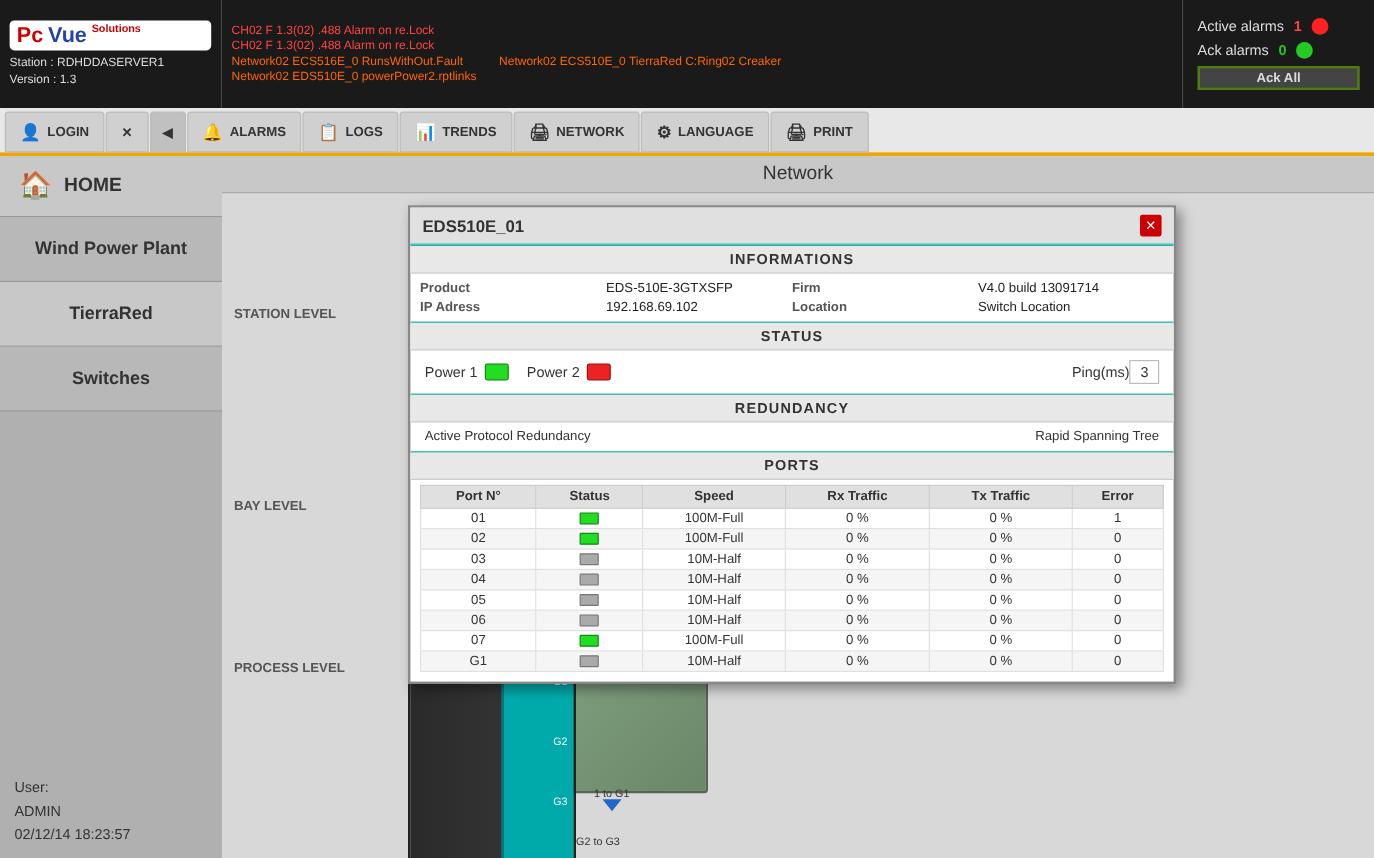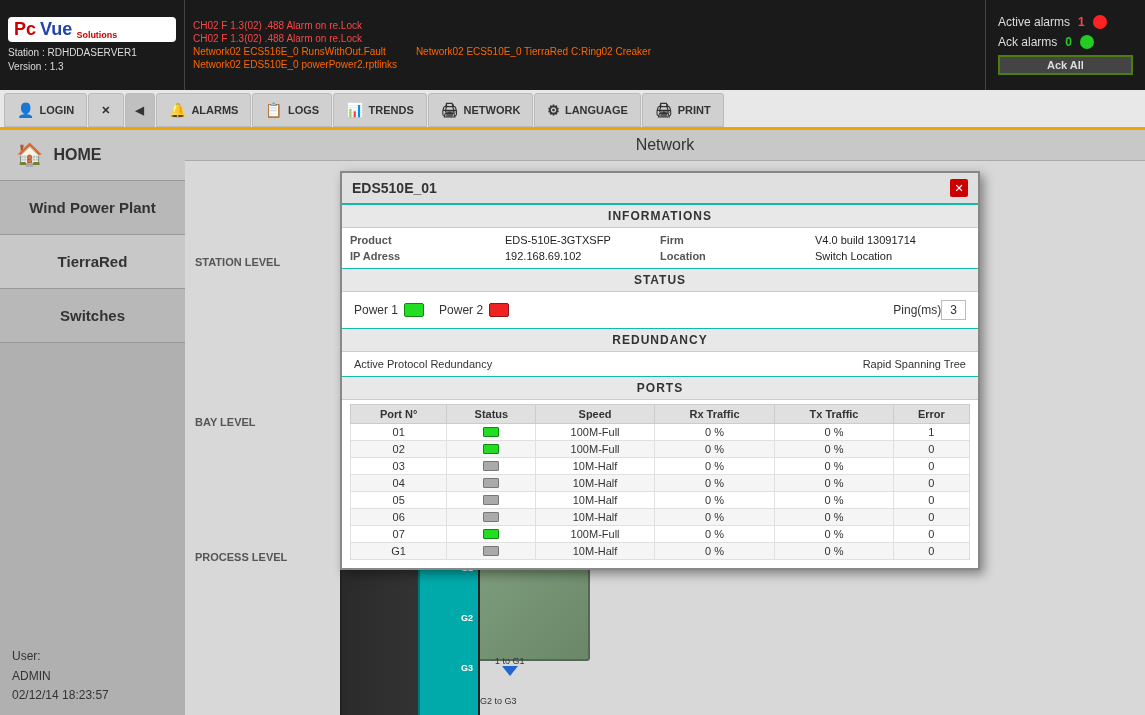--- a/index.html
+++ b/index.html
@@ -20,21 +20,21 @@
       flex-direction: column;
       justify-content: center;
       padding: 6px 8px;
       border-right: 1px solid #444;
     }
     #logo-box {
       background: white;
       border-radius: 4px;
       padding: 2px 6px;
       display: inline-flex;
-      align-items: flex-end;
+      align-items: flex-start;
       gap: 4px;
       margin-bottom: 4px;
     }
     #logo-pc { color: #cc0000; font-weight: bold; font-size: 18px; }
     #logo-vue { color: #2244aa; font-weight: bold; font-size: 18px; }
     #logo-solutions { color: #cc0000; font-size: 9px; font-weight: bold; }
     #station-info { color: #ddd; font-size: 10px; line-height: 1.4; }
 
     #alarm-ticker {
       flex: 1;
@@ -432,21 +432,21 @@
     .moxa-led-dot {
       width: 6px;
       height: 6px;
       border-radius: 50%;
     }
     .moxa-g-label {
       position: absolute;
       right: 5px;
       color: white;
       font-size: 9px;
-      font-weight: bold;
+      font-weight: normal;
     }
 
     
     .arrow-label {
       position: absolute;
       font-size: 9px;
       color: #333;
       text-align: center;
     }
     .arrow-down {

